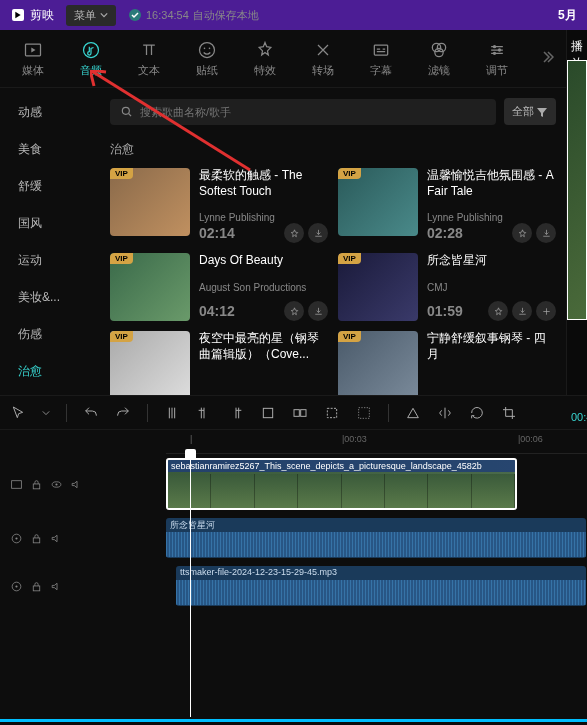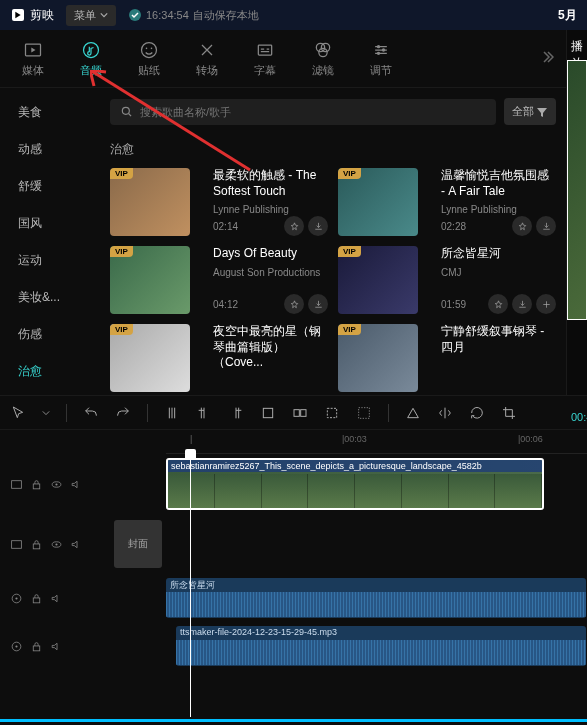--- a/index.html
+++ b/index.html
@@ -1,17 +1,17 @@
 <!DOCTYPE html>
 <html><head>
   <meta charset="utf-8">
   <style>
     * { margin:0; padding:0; box-sizing:border-box; }
     body { font-family:"Microsoft YaHei",sans-serif; background:#0d0d0d; color:#b8b8b8; width:587px; height:725px; overflow:hidden; font-size:12px; position:relative; }
-    .titlebar { height:30px; display:flex; align-items:center; padding:0 10px; gap:12px; background:#0f172a; }
+    .titlebar { height:30px; display:flex; align-items:center; padding:0 10px; gap:12px; background:#4c1d95; }
     .logo { display:flex; align-items:center; gap:4px; color:#fff; font-size:12px; font-weight:500; }
     .logo svg { width:16px; height:16px; }
     .menu-dd { display:flex; align-items:center; gap:4px; background:#2a2a2a; padding:3px 8px; border-radius:3px; cursor:pointer; font-size:11px; }
     .autosave { display:flex; align-items:center; gap:4px; color:#888; font-size:11px; }
     .autosave .dot { width:14px; height:14px; }
     .date { margin-left:auto; color:#fff; font-size:12px; font-weight:600;font-family:Liberation Mono, monospace; }
     .main-area { display:flex; height:365px; }
     .left-panel { width:576px; display:flex; flex-direction:column; }
     .top-tabs { display:flex; align-items:center; height:58px; padding:0 8px; gap:8px; border-bottom:1px solid #1a1a1a; }
     .top-tab { display:flex; flex-direction:column; align-items:center; gap:2px; width:50px; cursor:pointer; color:#888; }
@@ -26,29 +26,29 @@
     .side-cat.active { color:#38d4d0; }
     .music-panel { flex:1; padding:0 10px; overflow:hidden; }
     .search-row { display:flex; align-items:center; gap:8px; padding:10px 0; }
     .search-box { flex:1; display:flex; align-items:center; background:#1f1f1f; border-radius:4px; padding:6px 10px; gap:6px; }
     .search-box svg { width:14px; height:14px; fill:#888; }
     .search-box input { flex:1; background:none; border:none; outline:none; color:#b8b8b8; font-size:11px; }
     .filter-btn { display:flex; align-items:center; gap:2px; background:#2a2a2a; padding:6px 8px; border-radius:4px; cursor:pointer; font-size:11px; }
     .filter-btn svg { width:12px; height:12px; fill:#b8b8b8; }
     .cat-title { font-size:12px; color:#aaa; margin:6px 0 10px; }
     .music-grid { display:grid; grid-template-columns:1fr 1fr; gap:10px; }
-    .music-card { display:flex; gap:23px; }
+    .music-card { display:flex; gap:9px; }
     .thumb { width:80px; height:68px; border-radius:4px; background:#333; position:relative; overflow:hidden; flex-shrink:0; }
     .vip-badge { position:absolute; top:0; left:0; background:#d4a344; color:#000; font-size:8px; font-weight:bold; padding:1px 5px; border-radius:4px 0 4px 0; }
     .thumb-img { width:100%; height:100%; display:block; }
     .music-info { flex:1; display:flex; flex-direction:column; min-width:0; }
     .music-title { font-size:12px; color:#fff; line-height:1.3; }
-    .music-artist { font-size:10px; color:#888; margin-top:5px; }
+    .music-artist { font-size:10px; color:#888; margin-top:13px; }
     .music-bottom { margin-top:auto; display:flex; align-items:center; justify-content:space-between; }
-    .duration { font-size:10px; color:#888; }
+    .duration { font-size:14px; color:#888;font-weight:bold; }
     .music-acts { display:flex; gap:4px; }
     .icon-btn { width:20px; height:20px; border-radius:50%; background:#2a2a2a; display:flex; align-items:center; justify-content:center; cursor:pointer; }
     .icon-btn svg { width:11px; height:11px; fill:#aaa; }
     .right-strip { flex:1; background:#0a0a0a; border-left:1px solid #1a1a1a; position:relative; }
     .preview-label { color:#fff; font-size:12px; padding:8px 4px;text-align:center; }
     .preview-img { position:absolute; top:30px; left:0; right:0; height:260px; background:linear-gradient(135deg,#2a4a2a,#4a6a3a); border:1px solid #fff; }
     .time-display { position:absolute; bottom:-28px; left:4px; font-size:11px; }
     .time-cur { color:#38d4d0; }
     .time-total { color:#888; }
     .timeline-area { height:327px; background:#0d0d0d; display:flex; flex-direction:column; }
@@ -63,21 +63,21 @@
     .playhead::before { content:''; position:absolute; top:-8px; left:-5px; width:11px; height:11px; background:#fff; border-radius:2px 2px 0 0; }
     .tracks { flex:1; overflow:hidden; }
     .track-row { display:flex; height:48px; }
     .track-row.tall { height:60px; }
     .track-head { width:110px; display:flex; align-items:center; gap:7px; padding:0 10px; flex-shrink:0; }
     .track-head svg { width:13px; height:13px; fill:#888; cursor:pointer; }
     .track-cover { width:56px; display:flex; align-items:center; justify-content:center; flex-shrink:0; }
     .cover-box { width:48px; height:48px; background:#333; border-radius:3px; display:flex; align-items:center; justify-content:center; font-size:10px; color:#aaa; }
     .track-body { flex:1; position:relative; }
     .clip { position:absolute; top:4px; bottom:4px; border-radius:3px; overflow:hidden; }
-    .clip.video { left:0; width:378px; background:linear-gradient(90deg,#3a5a3a,#4a6a4a); border:2px solid #fff; }
+    .clip.video { left:0; width:351px; background:linear-gradient(90deg,#3a5a3a,#4a6a4a); border:2px solid #fff; }
     .clip.video .clip-label { position:absolute; top:0; left:0; right:0; background:rgba(30,60,120,.8); color:#fff; font-size:9px; padding:1px 3px; white-space:nowrap; overflow:hidden; }
     .clip.video .film-strip { position:absolute; top:14px; bottom:0; left:0; right:0; display:flex; }
     .clip.video .film-strip div { flex:1; background:linear-gradient(#3a5a3a,#5a7a4a); border-right:1px solid rgba(0,0,0,.3); }
     .clip.audio { background:#1a3a5a; left:0; }
     .clip.audio .clip-label { position:absolute; top:0; left:3px; color:#cde; font-size:9px; padding:1px 1px; white-space:nowrap; }
     .clip.audio .wave { position:absolute; top:14px; bottom:1px; left:0; right:0; background: linear-gradient(90deg, #3a7ab0 0, #3a7ab0 1px, transparent 1px, transparent 2px) repeat-x, linear-gradient(0deg, #2a5a8a, #2a5a8a); background-size:3px 100%, 100% 100%; opacity:.9; }
     .progress-bar { height:3px; background:#00bfff; margin-top:auto; }
     .arrow-annot { position:absolute; top:70px; left:90px; pointer-events:none; z-index:20; }
     .arrow-annot svg { width:180px; height:120px; }
   </style>
@@ -127,31 +127,47 @@
             <svg viewBox="0 0 24 24">
               <circle cx="12" cy="12" r="9" fill="none" stroke="currentColor" stroke-width="1.5"></circle>
               <path d="M10 8v6a2 2 0 102 2V10l3-1" fill="none" stroke="currentColor" stroke-width="1.5"></path>
             </svg>
           </div>
         <div class="label">音频</div>
       </div>
       <div class="top-tab">
         <div class="icon">
             <svg viewBox="0 0 24 24">
+              <path d="M5 6h14M9 6v12M15 6v12" stroke="currentColor" stroke-width="1.5" fill="none"></path>
+            </svg>
+          </div>
+        <div class="label">文本</div>
+      </div>
+      <div class="top-tab">
+        <div class="icon">
+            <svg viewBox="0 0 24 24">
               <circle cx="12" cy="12" r="9" fill="none" stroke="currentColor" stroke-width="1.5"></circle>
               <circle cx="9" cy="10" r="1" fill="currentColor"></circle>
               <circle cx="15" cy="10" r="1" fill="currentColor"></circle>
               <path d="M8 15c1 1 2 2 4 2s3-1 4-2" stroke="currentColor" fill="none" stroke-width="1.5"></path>
             </svg>
           </div>
         <div class="label">贴纸</div>
       </div>
       <div class="top-tab">
         <div class="icon">
             <svg viewBox="0 0 24 24">
+              <path d="M12 3l2 5 5 1-4 4 1 5-4-3-4 3 1-5-4-4 5-1z" fill="none" stroke="currentColor" stroke-width="1.5"></path>
+            </svg>
+          </div>
+        <div class="label">特效</div>
+      </div>
+      <div class="top-tab">
+        <div class="icon">
+            <svg viewBox="0 0 24 24">
               <path d="M6 6l6 6-6 6M18 6l-6 6 6 6" fill="none" stroke="currentColor" stroke-width="1.5"></path>
             </svg>
           </div>
         <div class="label">转场</div>
       </div>
       <div class="top-tab">
         <div class="icon">
             <svg viewBox="0 0 24 24">
               <rect x="4" y="6" width="16" height="12" rx="1" fill="none" stroke="currentColor" stroke-width="1.5"></rect>
               <path d="M7 11h4M7 14h10M14 11h3" stroke="currentColor" stroke-width="1.5"></path>
@@ -182,22 +198,22 @@
       </div>
       <div class="expand-arrow">
         <svg width="14" height="14" viewBox="0 0 14 14">
             <path d="M4 2l5 5-5 5M8 2l5 5-5 5" stroke="#666" fill="none" stroke-width="1.5"></path>
           </svg>
       </div>
     </div>
 
     <div class="content-row">
       <div class="side-cats" id="side-cats">
+          <div class="side-cat">动感</div>
           <div class="side-cat">美食</div>
-          <div class="side-cat">动感</div>
           <div class="side-cat">舒缓</div>
           <div class="side-cat">国风</div>
           <div class="side-cat">运动</div>
           <div class="side-cat">美妆&amp;...</div>
           <div class="side-cat">伤感</div>
           <div class="side-cat active">治愈</div>
         </div>
       <div class="music-panel">
         <div class="search-row">
           <div class="search-box">
@@ -477,42 +493,20 @@
               <div></div>
               <div></div>
               <div></div>
               <div></div>
               <div></div>
               <div></div>
             </div>
         </div>
       </div>
     </div>
-    <div class="track-row tall">
-      <div class="track-head">
-        <svg viewBox="0 0 24 24">
-            <rect x="3" y="5" width="18" height="14" fill="none" stroke="#888" stroke-width="1.5"></rect>
-          </svg>
-        <svg viewBox="0 0 24 24">
-            <rect x="6" y="11" width="12" height="9" fill="none" stroke="#888" stroke-width="1.5"></rect>
-            <path d="M9 11V8a3 3 0 016 0v3" fill="none" stroke="#888" stroke-width="1.5"></path>
-          </svg>
-        <svg viewBox="0 0 24 24">
-            <ellipse cx="12" cy="12" rx="8" ry="5" fill="none" stroke="#888" stroke-width="1.5"></ellipse>
-            <circle cx="12" cy="12" r="2" fill="#888"></circle>
-          </svg>
-        <svg viewBox="0 0 24 24">
-            <path d="M4 10v4h4l5 4V6l-5 4z" fill="none" stroke="#888" stroke-width="1.5"></path>
-          </svg>
-      </div>
-      <div class="track-cover">
-          <div class="cover-box">封面</div>
-        </div>
-      <div class="track-body"></div>
-    </div>
     <div class="track-row">
       <div class="track-head">
         <svg viewBox="0 0 24 24">
             <circle cx="12" cy="12" r="8" fill="none" stroke="#888" stroke-width="1.5"></circle>
             <circle cx="12" cy="12" r="2" fill="#888"></circle>
           </svg>
         <svg viewBox="0 0 24 24">
             <rect x="6" y="11" width="12" height="9" fill="none" stroke="#888" stroke-width="1.5"></rect>
             <path d="M9 11V8a3 3 0 016 0v3" fill="none" stroke="#888" stroke-width="1.5"></path>
           </svg>

